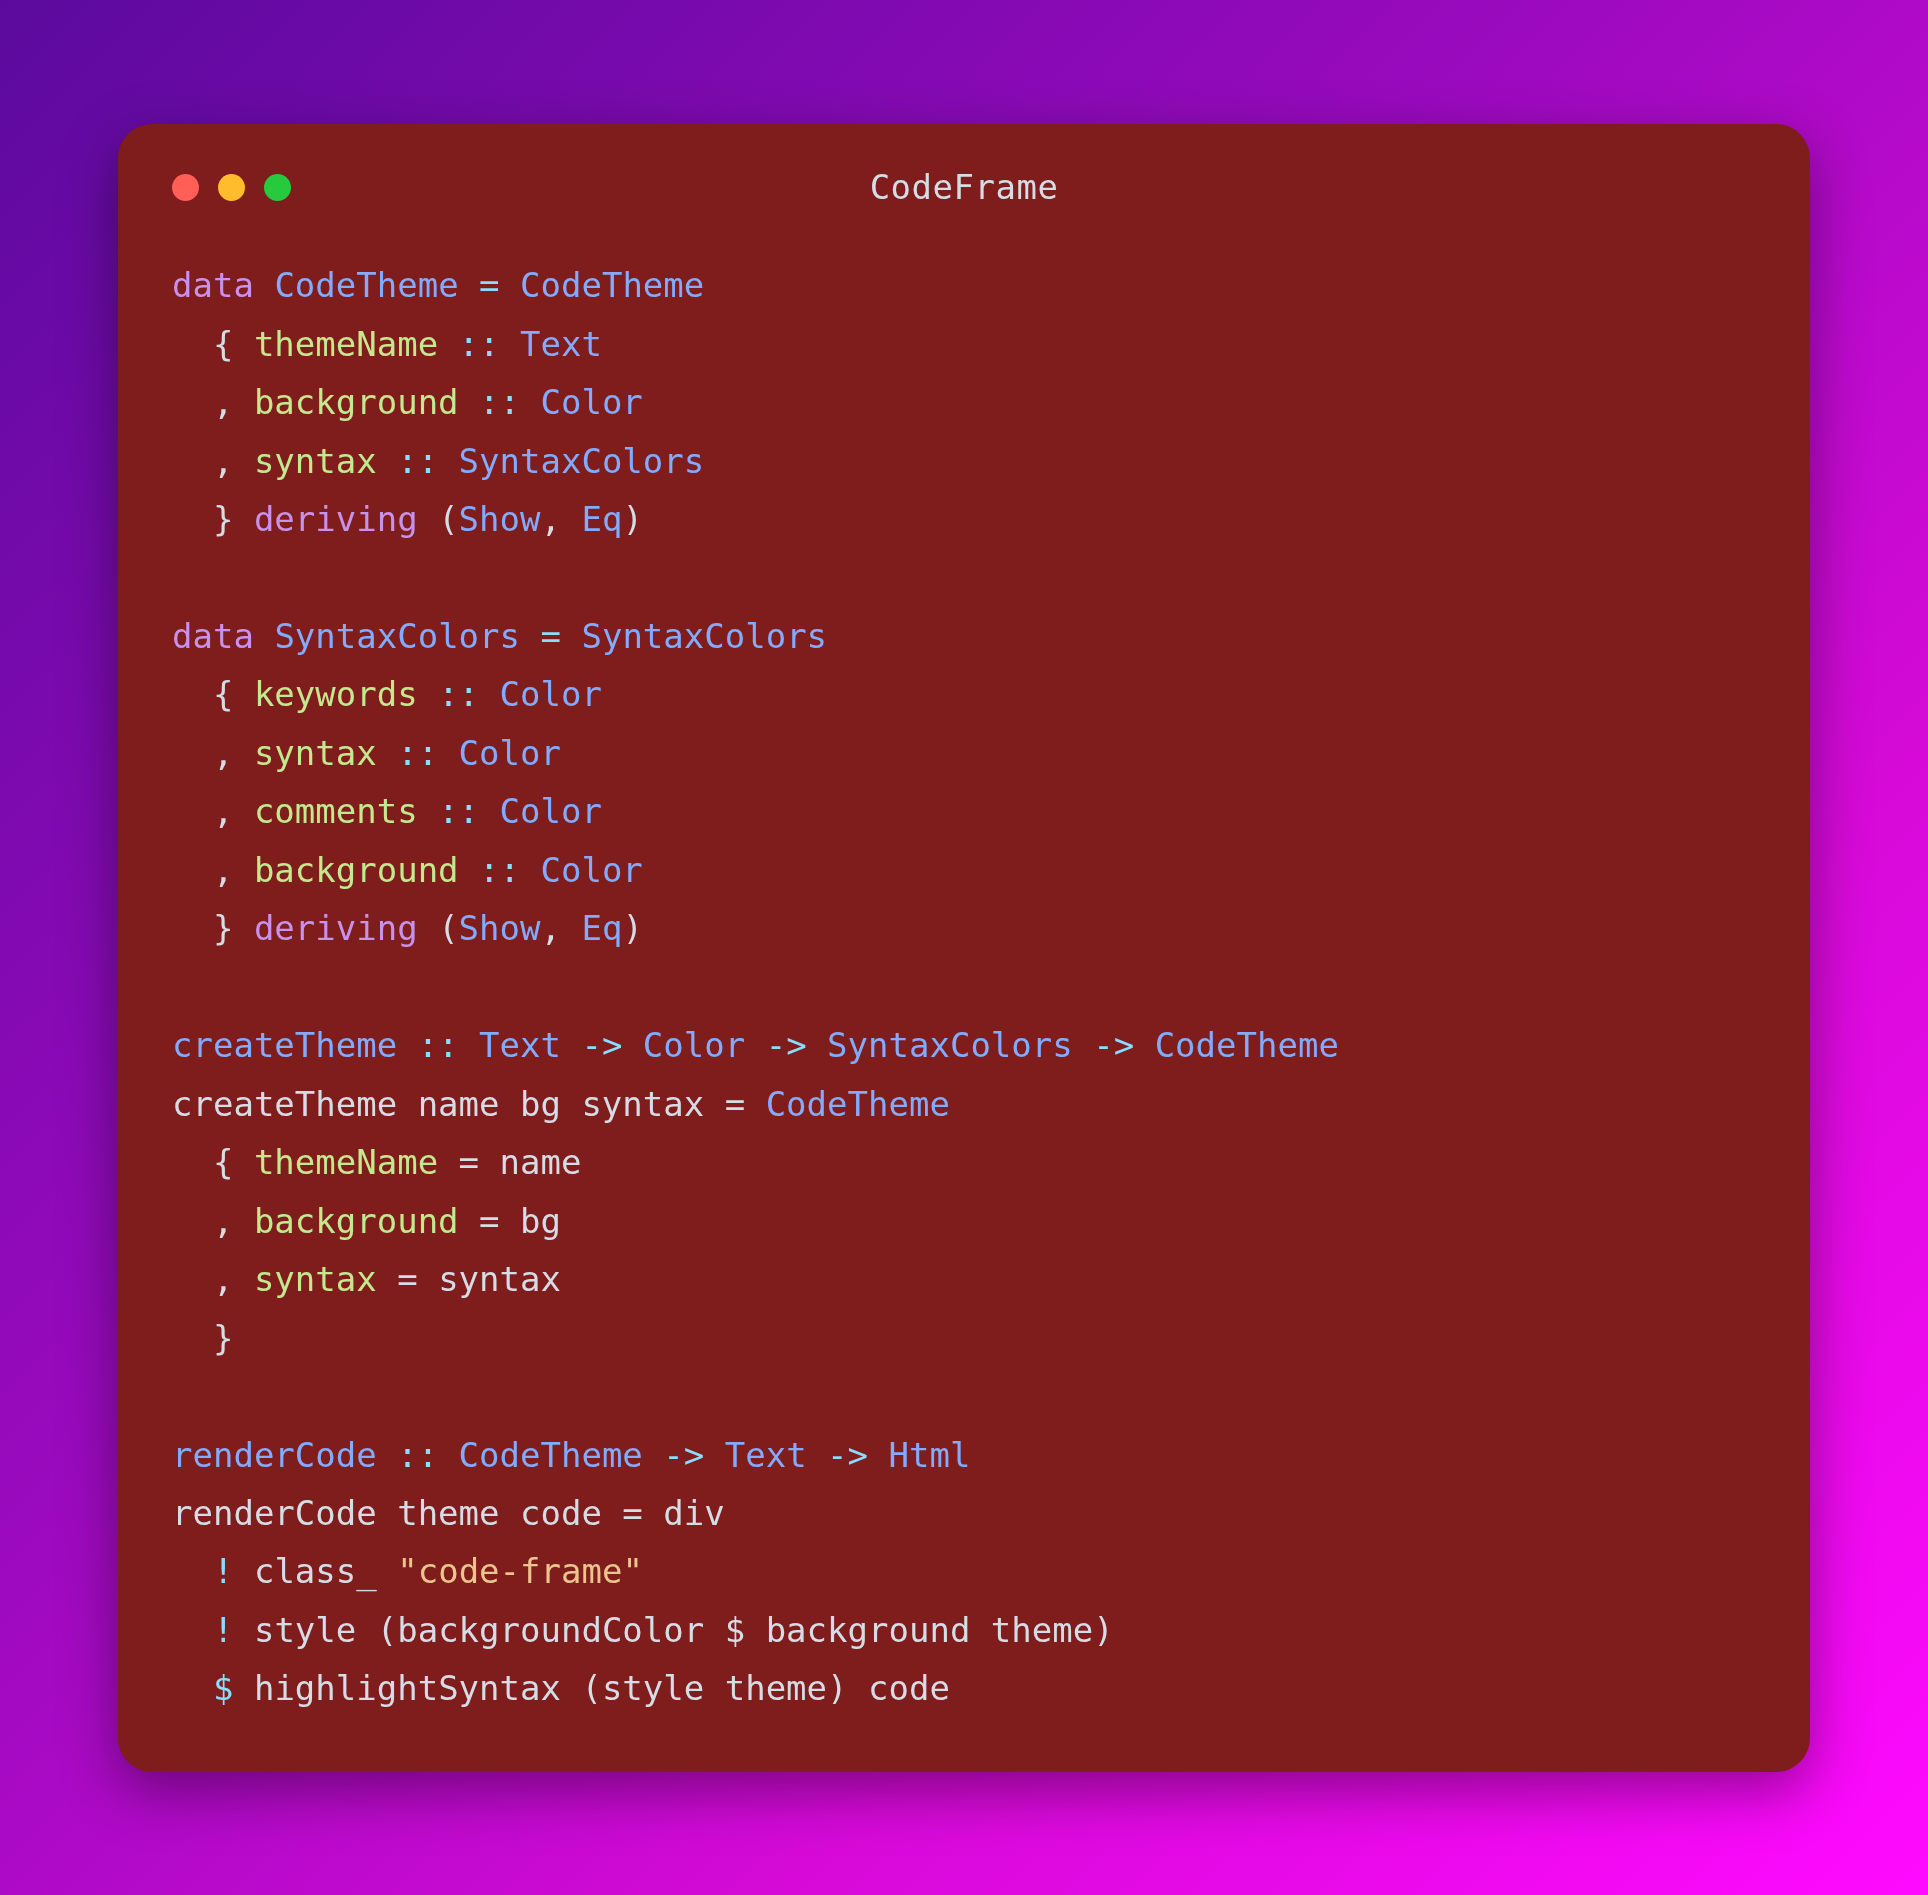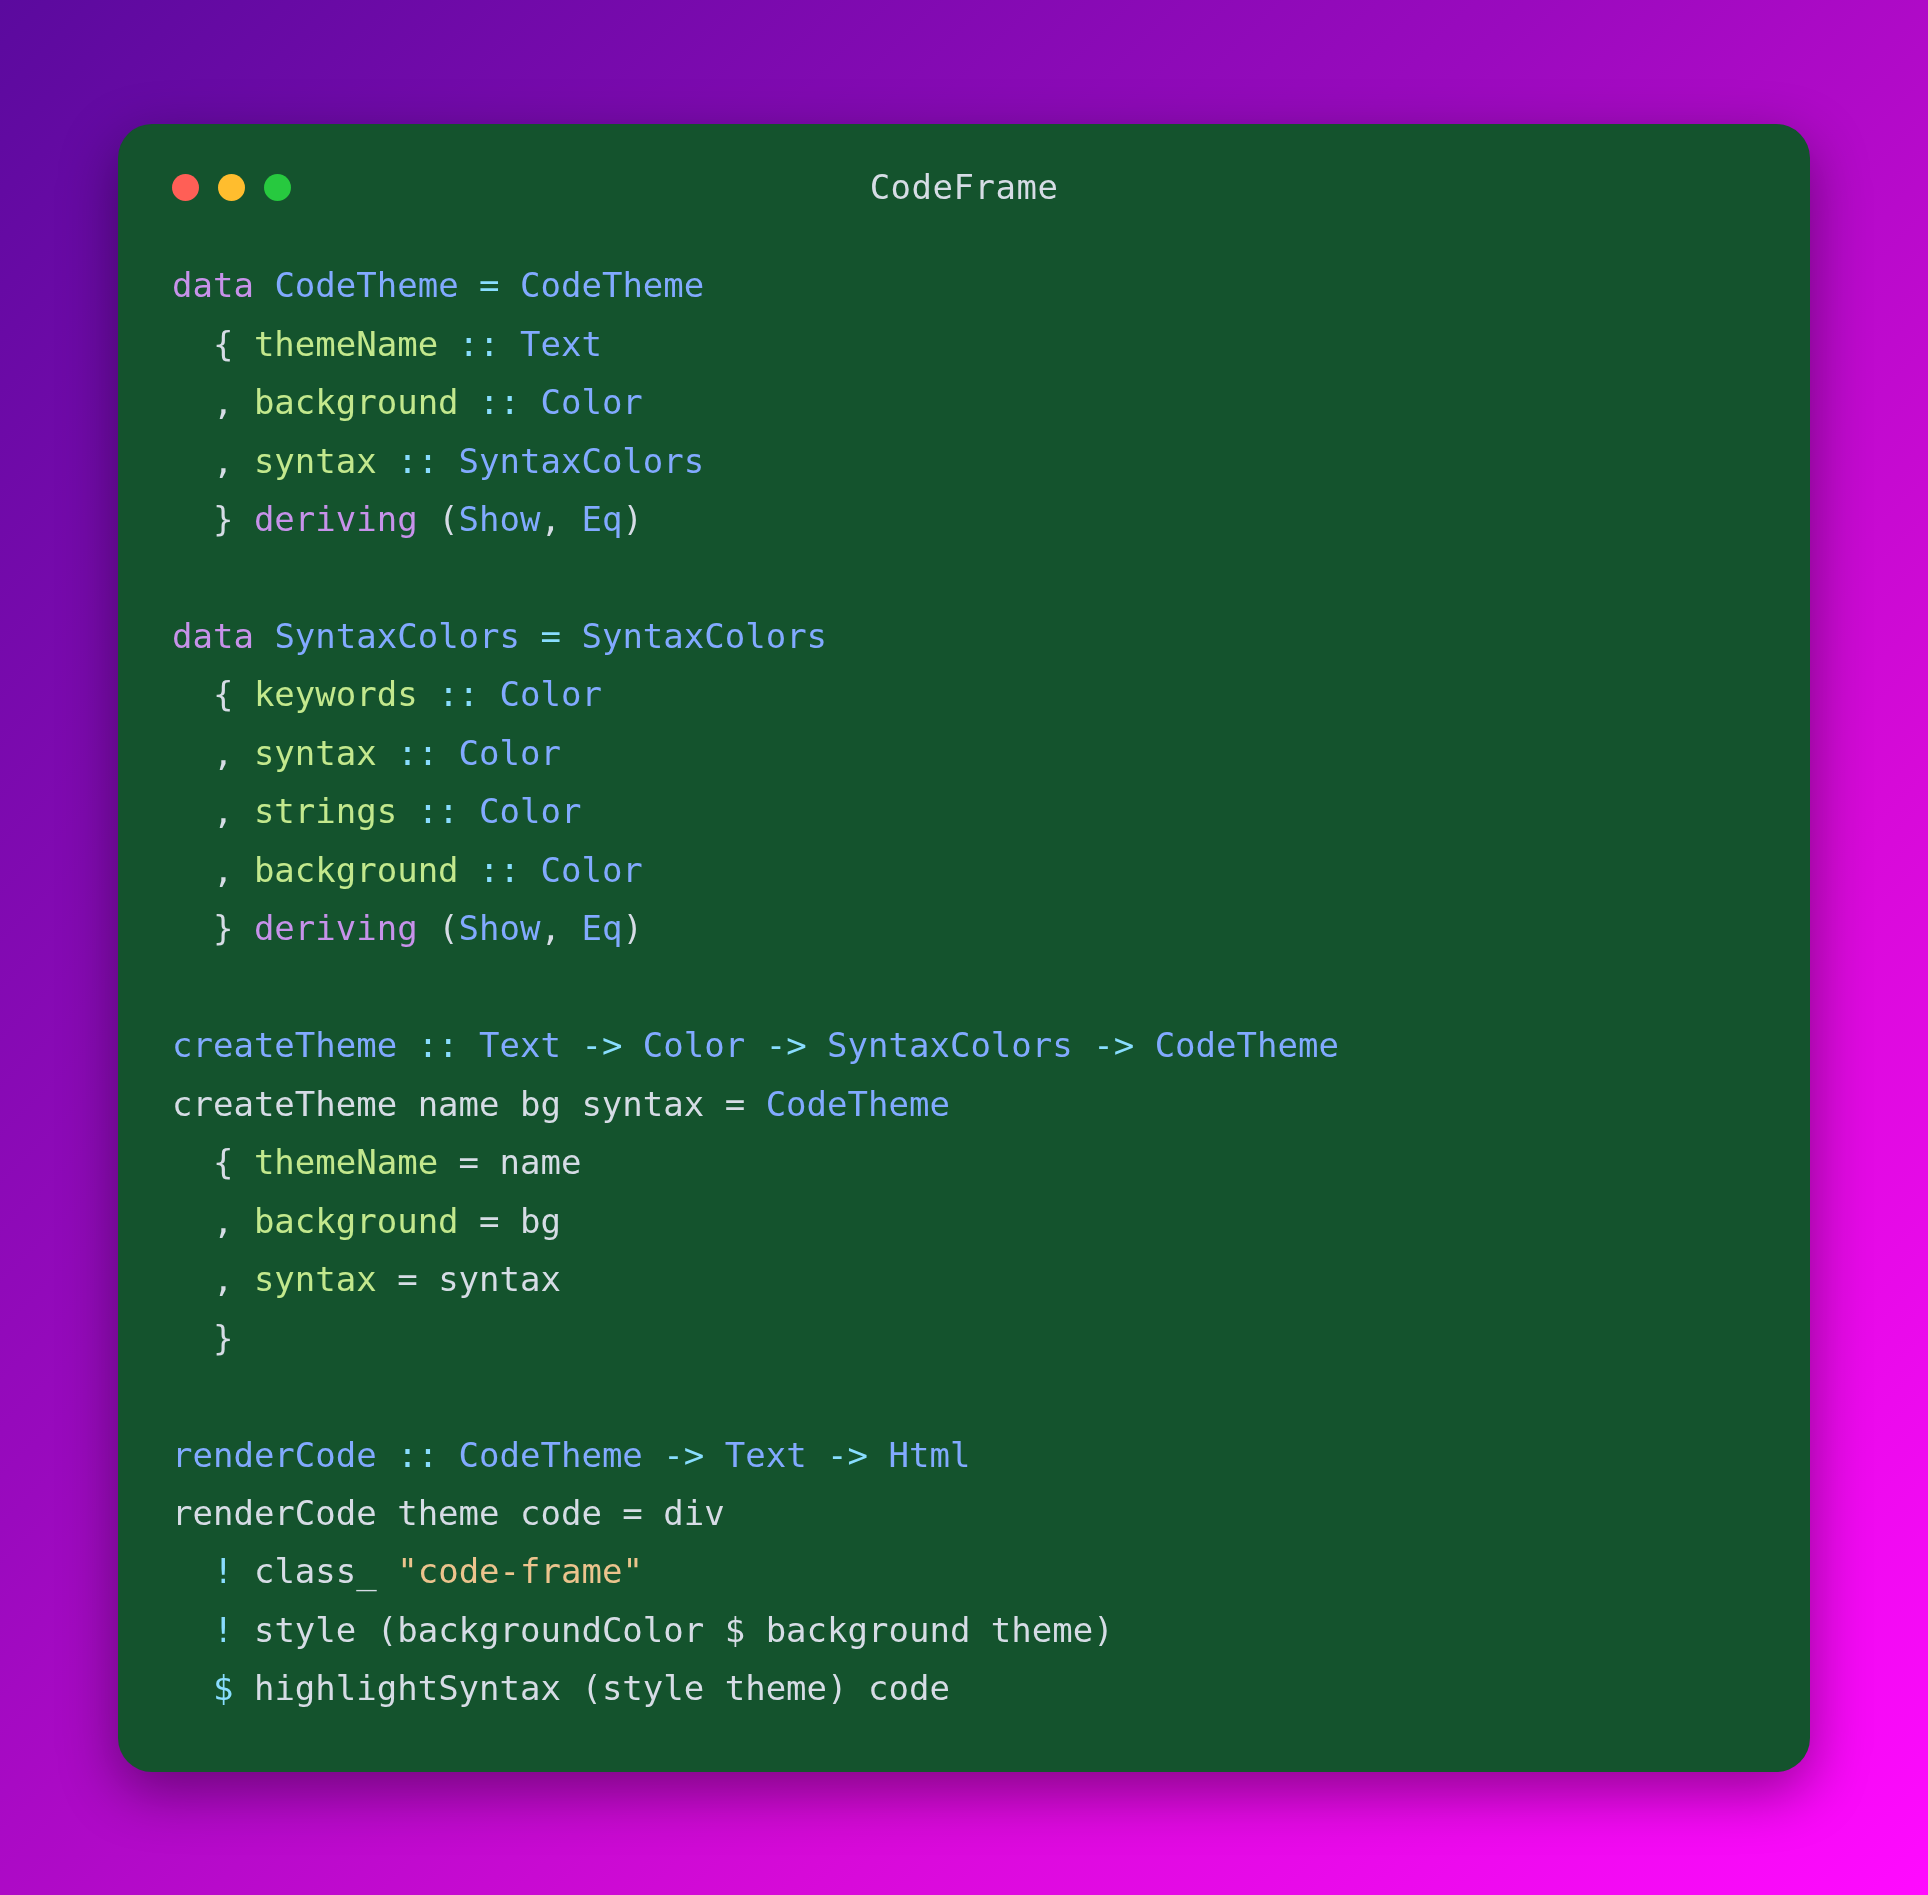--- a/index.html
+++ b/index.html
@@ -11,21 +11,21 @@
       width: 1928px;
       height: 1896px;
       background: linear-gradient(135deg, #5b0a9e 0%, #9a0abe 40%, #d60ad8 70%, #ff0aff 100%);
       display: flex;
       align-items: center;
       justify-content: center;
       font-family: ui-monospace, "SF Mono", Menlo, Monaco, Consolas, monospace;
     }
     .window {
       width: 1692px;
-      background: #14532d;
+      background: #7f1d1d;
       border-radius: 34px;
       padding: 40px 54px 54px 54px;
       box-shadow: 0 19px 57px rgba(0,0,0,0.4);
     }
     .titlebar {
       display: flex;
       align-items: center;
       margin-bottom: 46px;
       position: relative;
       height: 46px;
@@ -79,21 +79,21 @@
   </div>
   <div class="code"><span class="kw">data</span><span> </span><span class="type">CodeTheme</span><span class="op"> = </span><span class="type">CodeTheme</span>
 <span class="plain">  { </span><span class="field">themeName</span><span class="op"> :: </span><span class="type">Text</span>
 <span class="plain">  , </span><span class="field">background</span><span class="op"> :: </span><span class="type">Color</span>
 <span class="plain">  , </span><span class="field">syntax</span><span class="op"> :: </span><span class="type">SyntaxColors</span>
 <span class="plain">  } </span><span class="kw">deriving</span><span class="plain"> (</span><span class="type">Show</span><span class="plain">, </span><span class="type">Eq</span><span class="plain">)</span>
 
 <span class="kw">data</span><span> </span><span class="type">SyntaxColors</span><span class="op"> = </span><span class="type">SyntaxColors</span>
 <span class="plain">  { </span><span class="field">keywords</span><span class="op"> :: </span><span class="type">Color</span>
 <span class="plain">  , </span><span class="field">syntax</span><span class="op"> :: </span><span class="type">Color</span>
-<span class="plain">  , </span><span class="field">strings</span><span class="op"> :: </span><span class="type">Color</span>
+<span class="plain">  , </span><span class="field">comments</span><span class="op"> :: </span><span class="type">Color</span>
 <span class="plain">  , </span><span class="field">background</span><span class="op"> :: </span><span class="type">Color</span>
 <span class="plain">  } </span><span class="kw">deriving</span><span class="plain"> (</span><span class="type">Show</span><span class="plain">, </span><span class="type">Eq</span><span class="plain">)</span>
 
 <span class="fn">createTheme</span><span class="op"> :: </span><span class="type">Text</span><span class="op"> -&gt; </span><span class="type">Color</span><span class="op"> -&gt; </span><span class="type">SyntaxColors</span><span class="op"> -&gt; </span><span class="type">CodeTheme</span>
 <span class="plain">createTheme name bg syntax = </span><span class="type">CodeTheme</span>
 <span class="plain">  { </span><span class="field">themeName</span><span class="plain"> = </span><span class="plain">name</span>
 <span class="plain">  , </span><span class="field">background</span><span class="plain"> = </span><span class="plain">bg</span>
 <span class="plain">  , </span><span class="field">syntax</span><span class="plain"> = </span><span class="plain">syntax</span>
 <span class="plain">  }</span>
 

